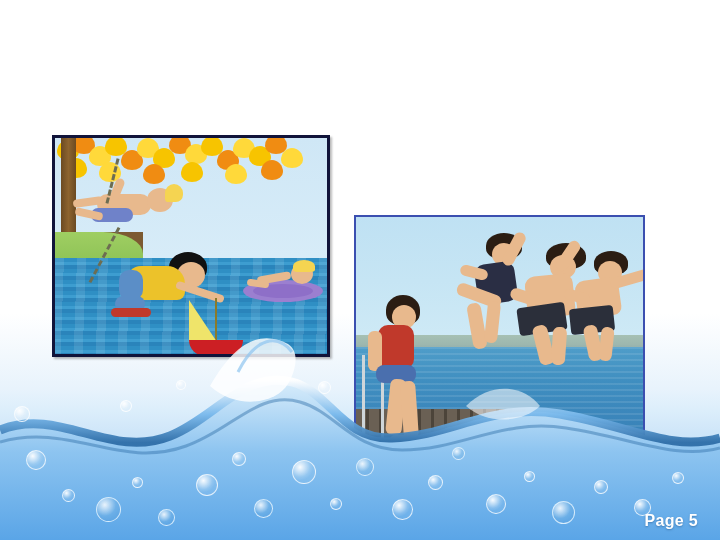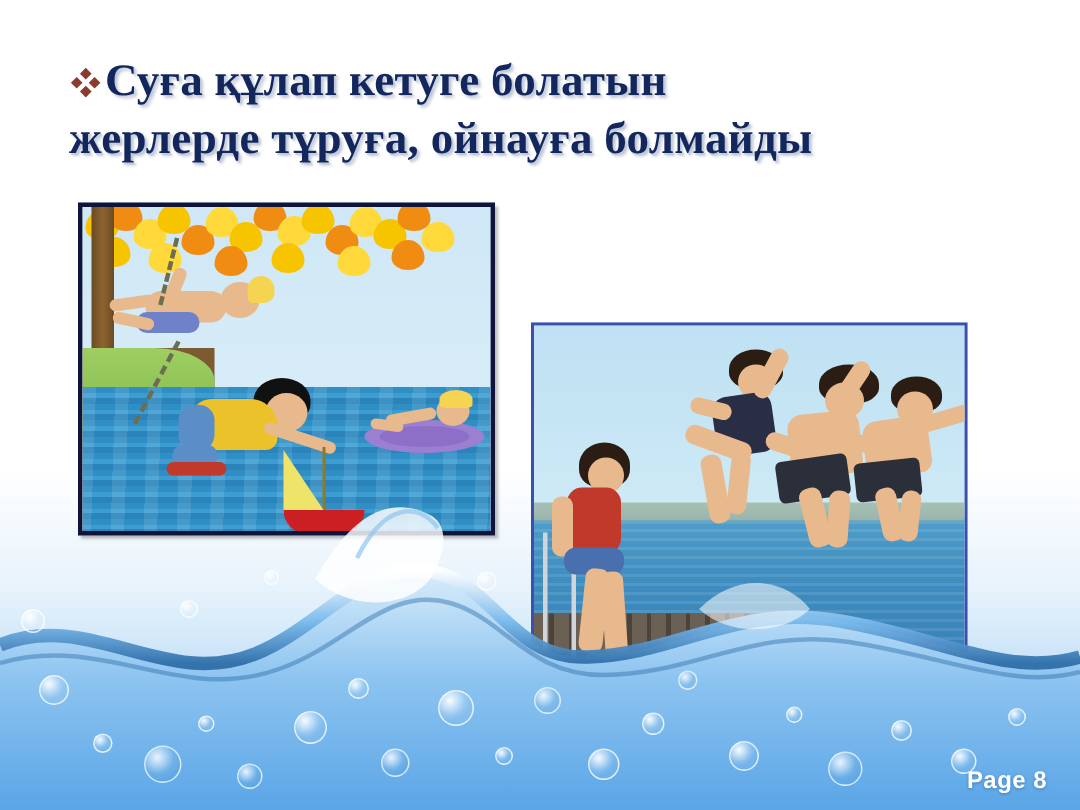--- a/index.html
+++ b/index.html
@@ -74,35 +74,20 @@
   
   #page-num{position:absolute;right:22px;bottom:10px;color:#ffffff;font-size:16px;font-weight:bold;
             font-family:"Liberation Sans",sans-serif;letter-spacing:.3px;
             text-shadow:0 1px 2px rgba(40,90,140,.55);}
 </style>
 </head>
 <body>
 
 <div id="slide">
 
-  <div id="title-block">
-    <div class="title-line">
-      <span class="bullet-ico">
-        <svg viewBox="0 0 24 24" width="22" height="22" aria-hidden="true">
-          <g fill="#8c3a2e">
-            <rect x="9.2" y="2.6" width="6" height="6" transform="rotate(45 12.2 5.6)"></rect>
-            <rect x="2.6" y="9.2" width="6" height="6" transform="rotate(45 5.6 12.2)"></rect>
-            <rect x="15.6" y="9.2" width="6" height="6" transform="rotate(45 18.6 12.2)"></rect>
-            <rect x="9.2" y="15.6" width="6" height="6" transform="rotate(45 12.2 18.6)"></rect>
-          </g>
-        </svg>
-      </span><span>Суға құлап кетуге болатын</span>
-    </div>
-    <div class="title-line">жерлерде тұруға, ойнауға болмайды</div>
-  </div>
 
   <div id="cartoon">
     <div class="sky"></div>
 
     <div class="foliage">
       <span class="leaf" style="left:2px;  top:8px;"></span>
       <span class="leaf o" style="left:18px; top:2px;"></span>
       <span class="leaf y" style="left:34px; top:14px;"></span>
       <span class="leaf" style="left:50px; top:4px;"></span>
       <span class="leaf o" style="left:66px; top:18px;"></span>
@@ -267,14 +252,14 @@
     <span class="bub-d bubble" style="left:552px;bottom:16px; width:23px;height:23px;"></span>
     <span class="bubble" style="left:594px;bottom:46px; width:14px;height:14px;"></span>
     <span class="bubble" style="left:634px;bottom:24px; width:17px;height:17px;"></span>
     <span class="bubble" style="left:672px;bottom:56px; width:12px;height:12px;"></span>
     <span class="bubble" style="left:14px; bottom:118px;width:16px;height:16px;"></span>
     <span class="bubble" style="left:120px;bottom:128px;width:12px;height:12px;"></span>
     <span class="bubble" style="left:176px;bottom:150px;width:10px;height:10px;"></span>
     <span class="bubble" style="left:318px;bottom:146px;width:13px;height:13px;"></span>
   </div>
 
-  <div id="page-num">Page 8</div>
+  <div id="page-num">Page 5</div>
 </div>
 
 </body></html>

